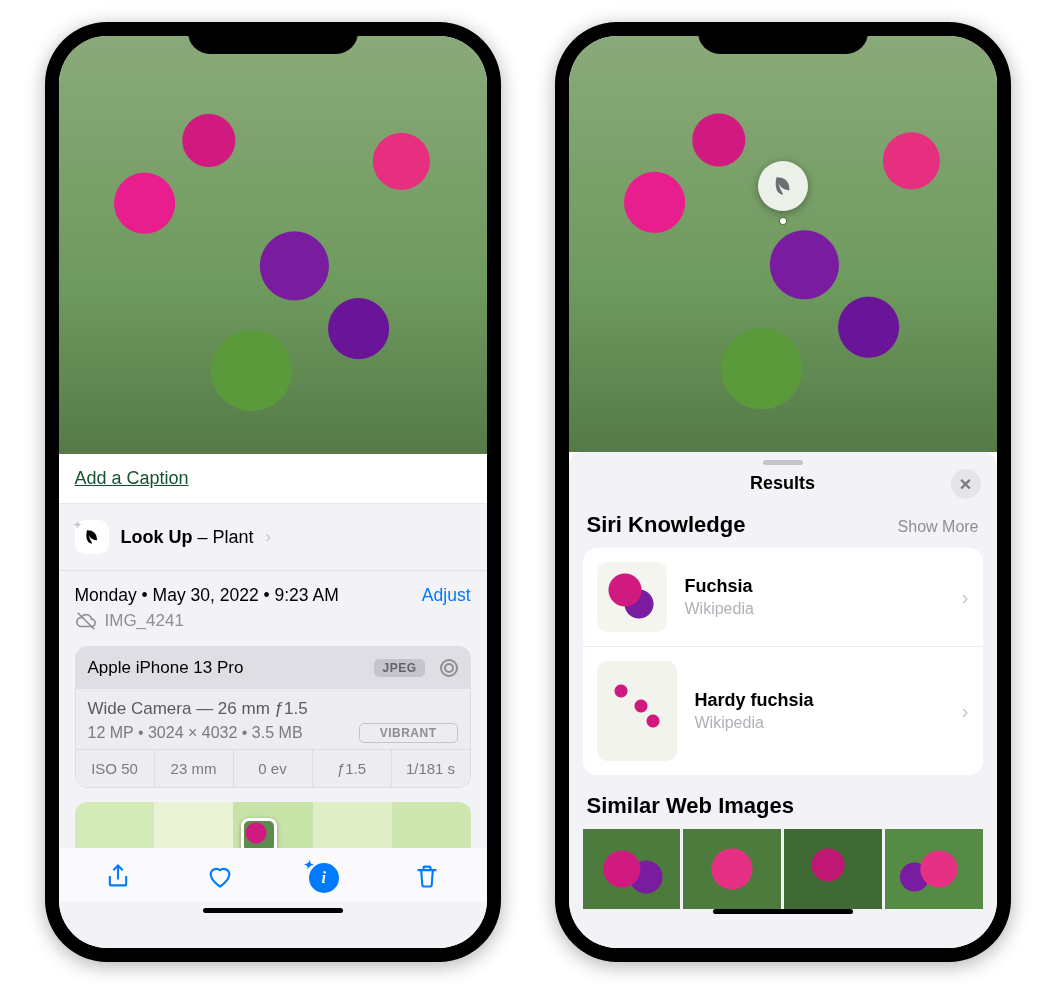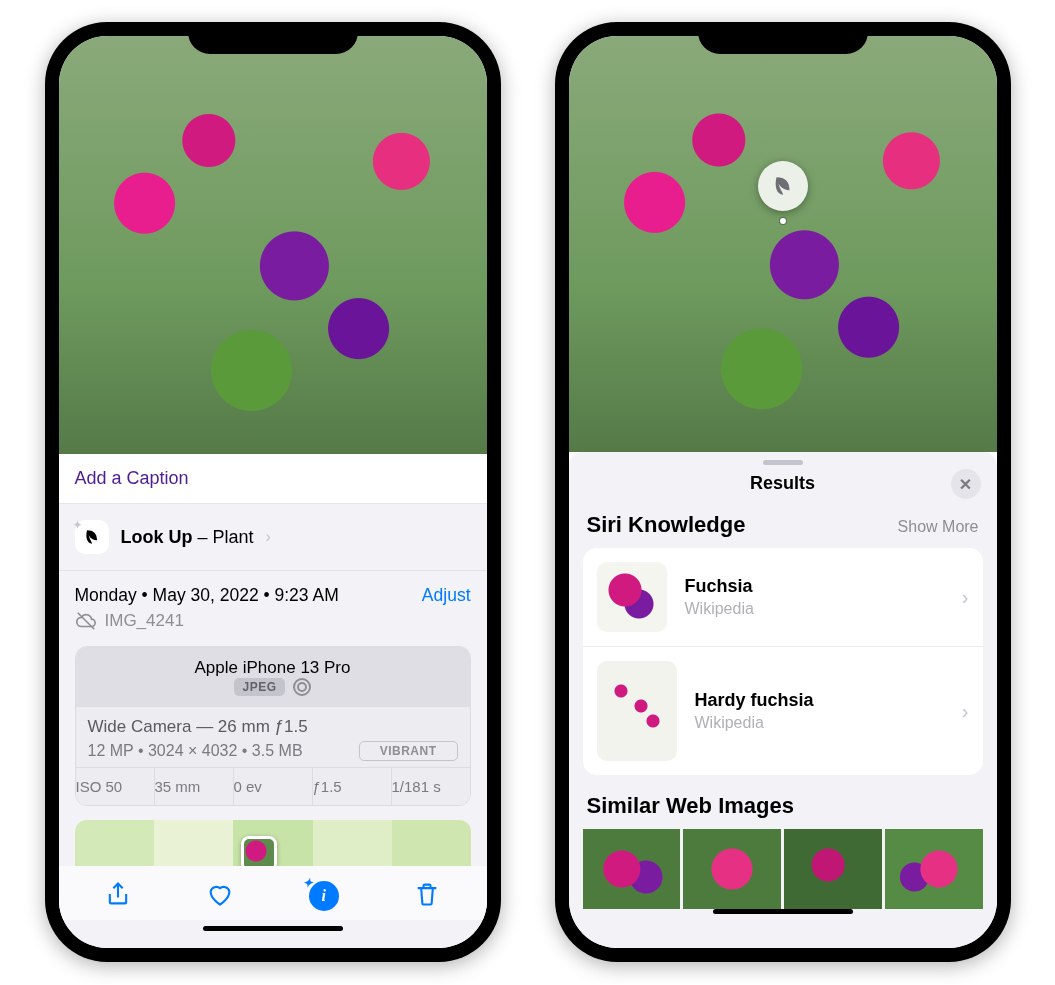--- a/index.html
+++ b/index.html
@@ -78,22 +78,23 @@
     flex:1;
     background:#f2f2f7;
     display:flex;
     flex-direction:column;
     overflow:hidden;
   }
   .caption-row {
     background:#fff;
     padding:14px 16px;
     border-bottom:1px solid #e5e5ea;
-    color:#4c1d95;
+    color:#14532d;
     font-size:18px;
+    text-decoration:underline;
   }
   .lookup-row {
     display:flex;
     align-items:center;
     gap:12px;
     padding:16px;
     background:#f2f2f7;
     border-bottom:1px solid #e1e1e6;
   }
   .lookup-icon {
@@ -123,23 +124,23 @@
   .camera-card {
     margin:0 16px;
     border:1px solid #dcdce2;
     border-radius:12px;
     overflow:hidden;
   }
   .camera-head {
     background:#dedee4;
     padding:11px 12px;
     display:flex; align-items:center; justify-content:space-between;
-    font-size:17px; font-weight:500;flex-direction:column;
-  }
-  .pills { display:flex; align-items:flex-end; gap:8px; }
+    font-size:17px; font-weight:500;
+  }
+  .pills { display:flex; align-items:flex-end; gap:15px; }
   .pill {
     font-size:12px; font-weight:600;
     color:#8e8e93;
     background:#c4c4cc;
     color:#626267;
     padding:2px 8px; border-radius:5px;
     letter-spacing:.5px;
   }
   .liveicon {
     width:18px; height:18px;
@@ -163,21 +164,21 @@
     padding:2px 20px; border-radius:5px;
   }
   .camera-stats {
     display:flex;
     border-top:1px solid #dcdce2;
     background:#ececf1;
     font-size:15px;
     color:#7a7a80;
   }
   .camera-stats > div {
-    flex:1; 
+    flex:1; text-align:center;
     padding:10px 0;
     border-right:1px solid #dcdce2;
   }
   .camera-stats > div:last-child { border-right:none; }
   .map-strip {
     margin:14px 16px 0;
     height:46px;
     border-radius:12px 12px 0 0;
     background:
       linear-gradient(90deg,#d4e9b8 0 20%,#e9f2d5 20% 40%,#c8e3a8 40% 60%,#e0eec8 60% 80%,#cfe6b0 80% 100%);
@@ -345,21 +346,21 @@
         </div>
         <div class="camera-body">
           <div class="camera-line1">Wide Camera — 26 mm ƒ1.5</div>
           <div class="camera-line2">
             <span>12 MP  •  3024 × 4032  •  3.5 MB</span>
             <span class="outline-pill">VIBRANT</span>
           </div>
         </div>
         <div class="camera-stats">
           <div>ISO 50</div>
-          <div>35 mm</div>
+          <div>23 mm</div>
           <div>0 ev</div>
           <div>ƒ1.5</div>
           <div>1/181 s</div>
         </div>
       </div>
 
       <div class="map-strip">
         <div class="map-thumb"></div>
       </div>
 

